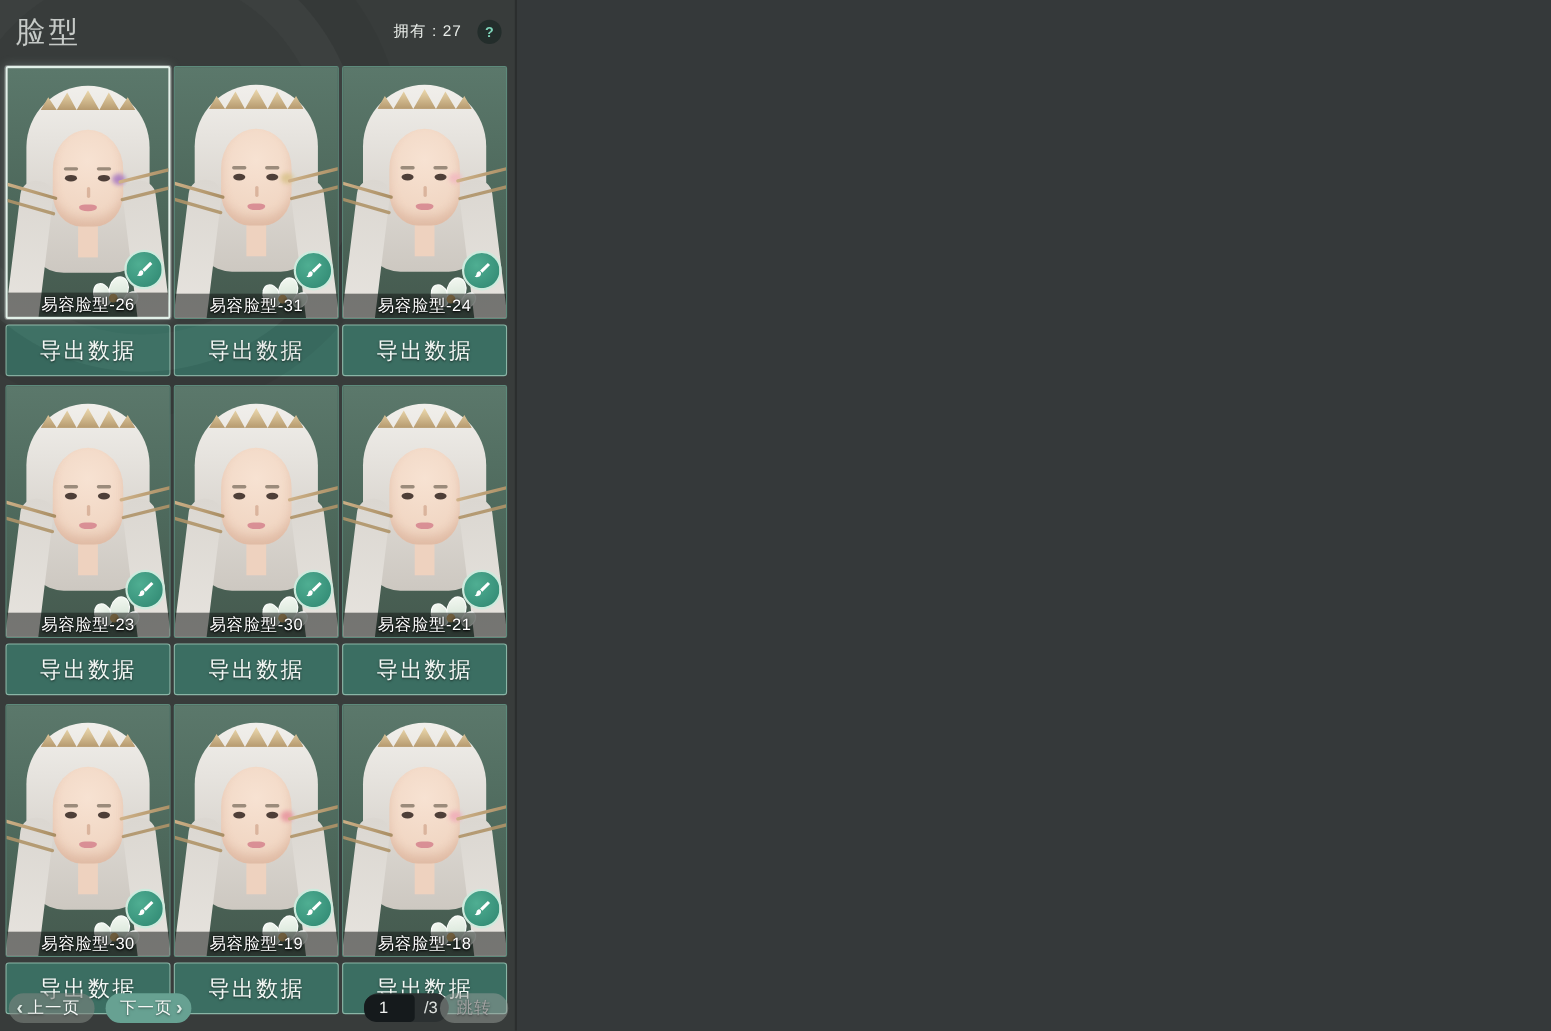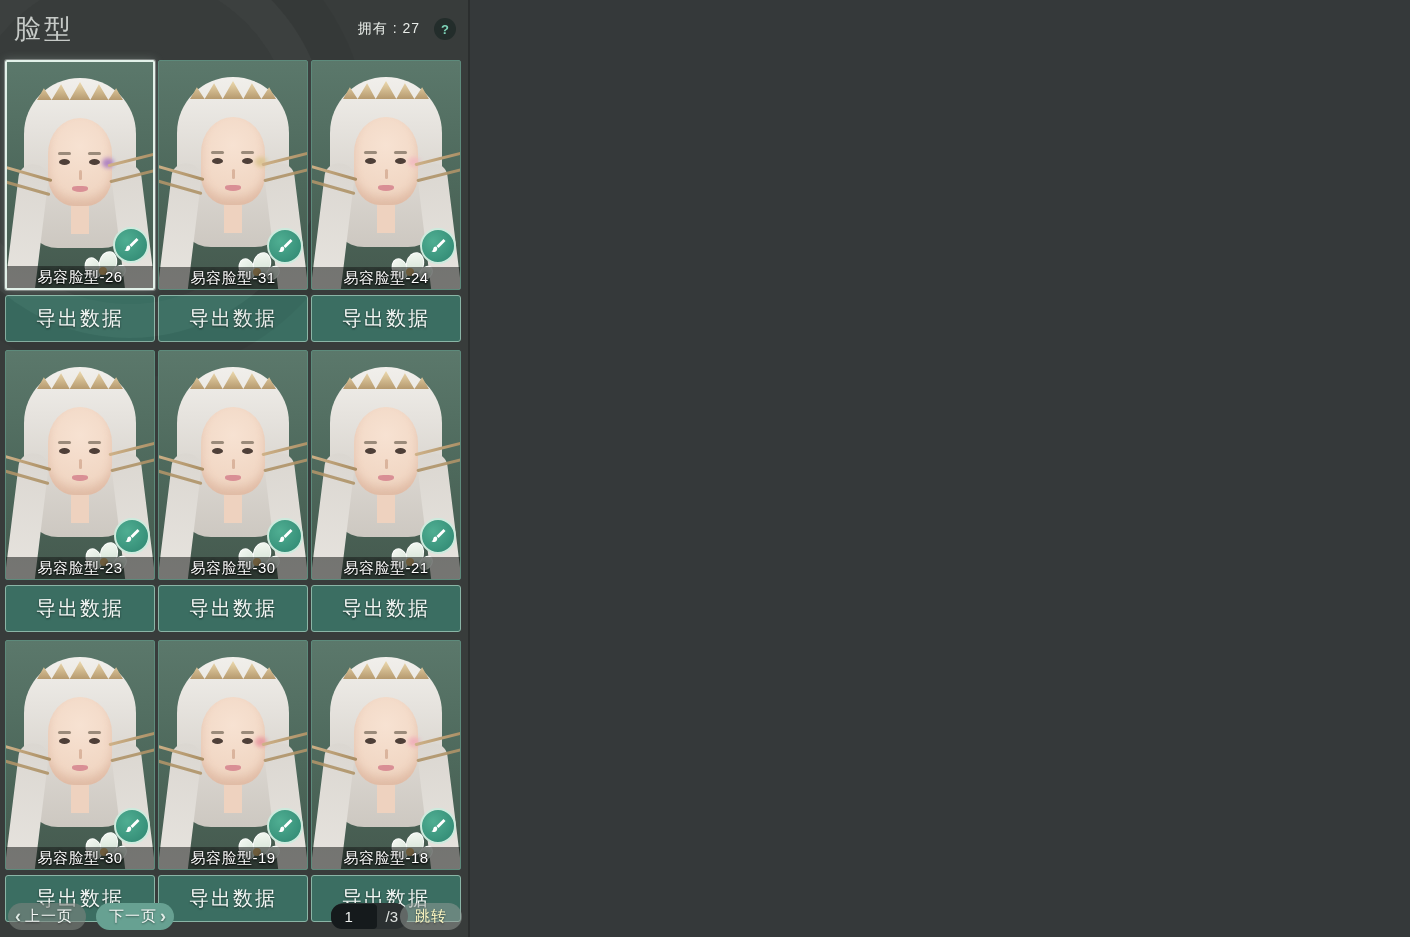--- a/index.html
+++ b/index.html
@@ -143,21 +143,21 @@
   .page-wrap { display: flex; align-items: center; background: #2b3031; border-radius: 13px; height: 26px; }
   .page-box {
     width: 46px; height: 25px; margin: 0; border-radius: 11px 4px 4px 11px;
     background: #151a1c; color: #eef1ef; font-size: 15px;
     display: flex; align-items: center; padding-left: 13px; cursor: text;
   }
   .page-total { color: #dfe3e0; font-size: 15px; padding: 0 10px 0 8px; }
   .jump {
     margin-left: -8px; height: 27px; padding: 0 15px; z-index: 1;
     border: none; border-radius: 14px;
-    background: rgba(152,158,153,.5); color: #fef9c3; font-size: 15px; letter-spacing: 1px;
+    background: rgba(152,158,153,.5); color: #a3a3a3; font-size: 15px; letter-spacing: 1px;
     text-shadow: 0 1px 2px rgba(0,0,0,.5);
     font-family: inherit; cursor: pointer;
   }
 </style>
 </head>
 <body>
 
 <div id="panels">
   <section class="panel">
     <header class="panel-header">

